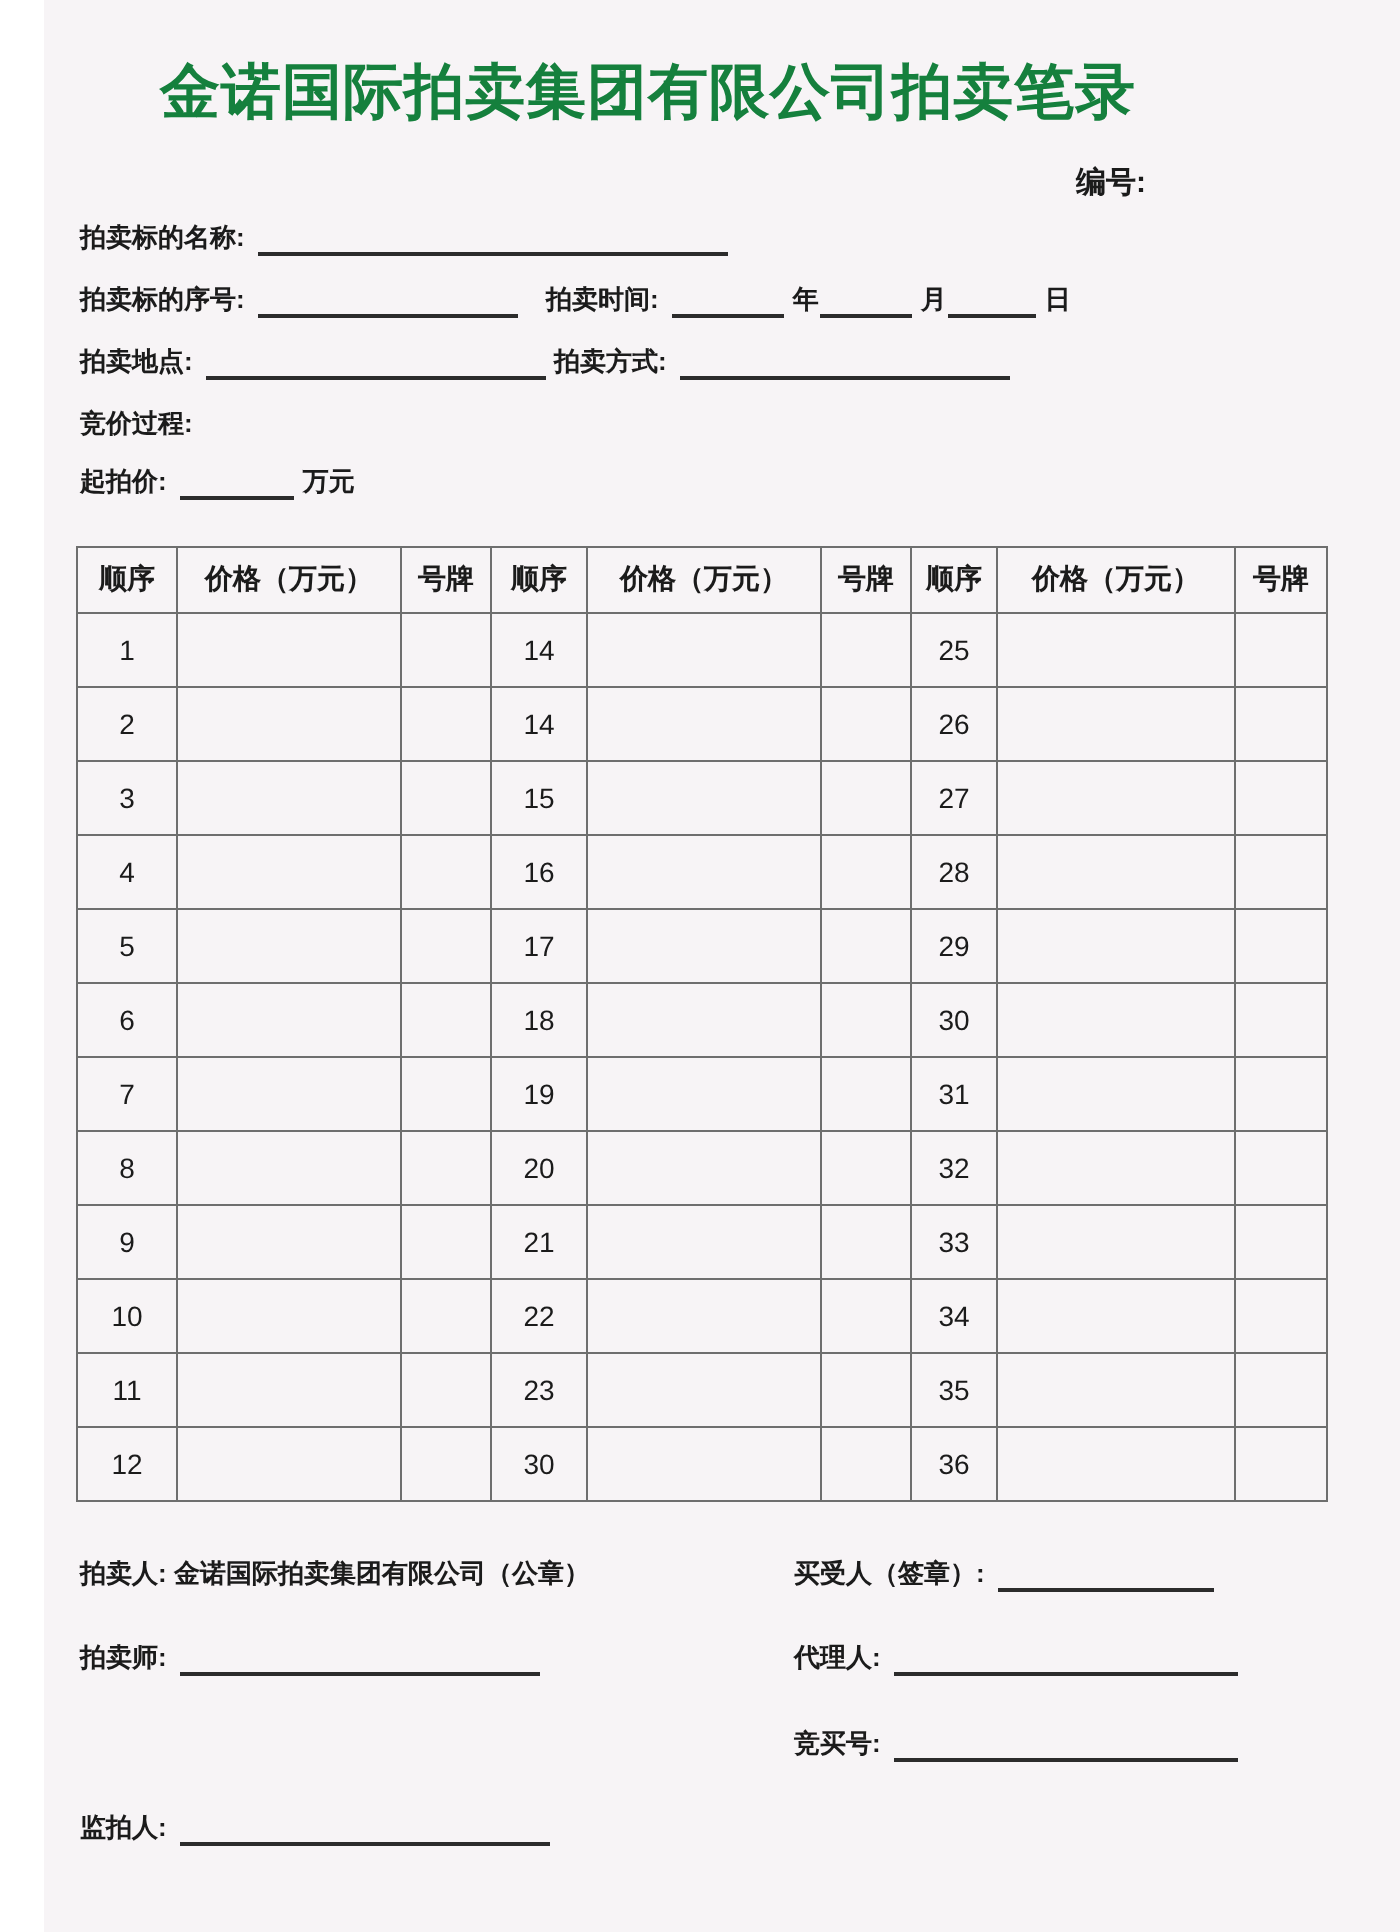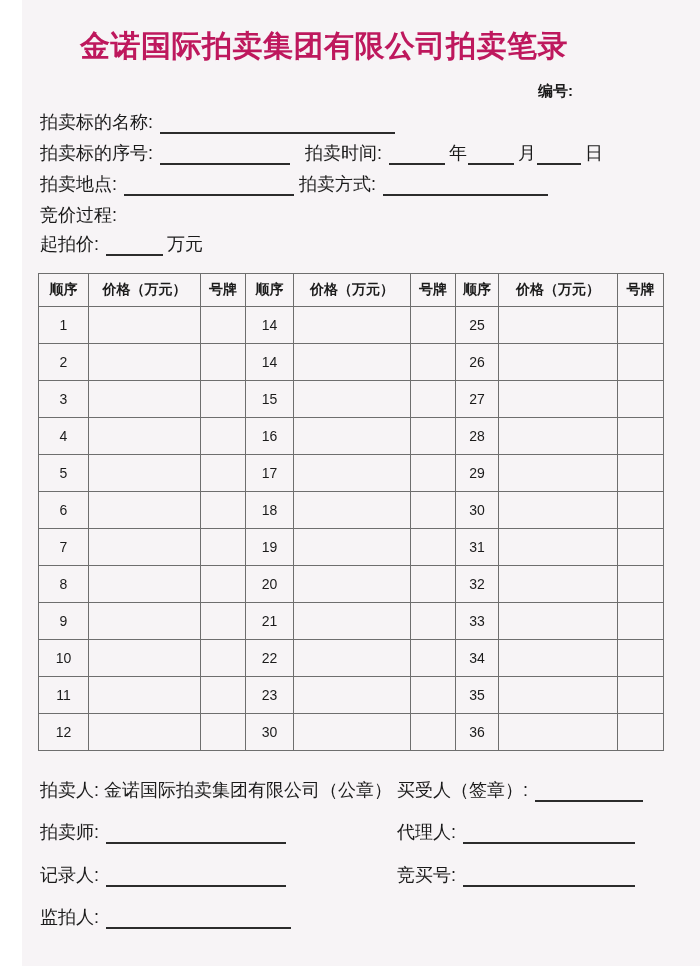--- a/index.html
+++ b/index.html
@@ -20,30 +20,30 @@
     left: 22px; top: 0; right: 0; bottom: 0;
     background: #f7f4f6;
   }
   .abs { position: absolute; }
   .title {
     left: 0; top: 26px; width: 648px;
     text-align: center;
     font-size: 30px;
     font-weight: bold;
     letter-spacing: 0.5px;
-    color: #be185d;
+    color: #15803d;
     white-space: nowrap;
   }
   .label {
     font-size: 15px;
     font-weight: bold;
     color: #1b1b1b;
     white-space: nowrap;
   }
-  .fieldrow { white-space: nowrap; font-size: 18px; font-weight: normal; color:#1b1b1b; }
+  .fieldrow { white-space: nowrap; font-size: 13px; font-weight: bold; color:#1b1b1b; }
   .uline {
     display: inline-block;
     height: 15px;
     border-bottom: 2px solid #2c2c2c;
     vertical-align: bottom;
     margin-left: 7px;
     margin-right: 4px;
   }
   table.bids {
     position: absolute;
@@ -272,23 +272,20 @@
     <span>买受人（签章）:</span><span class="uline" style="width:108px;"></span>
   </div>
 
   <div class="abs fieldrow footer-left" style="top:820px;">
     <span>拍卖师:</span><span class="uline" style="width:180px;"></span>
   </div>
   <div class="abs fieldrow footer-right" style="top:820px;">
     <span>代理人:</span><span class="uline" style="width:172px;"></span>
   </div>
 
-  <div class="abs fieldrow footer-left" style="top:863px;">
-    <span>记录人:</span><span class="uline" style="width:180px;"></span>
-  </div>
   <div class="abs fieldrow footer-right" style="top:863px;text-align:right;">
     <span>竞买号:</span><span class="uline" style="width:172px;"></span>
   </div>
 
   <div class="abs fieldrow footer-left" style="top:905px;">
     <span>监拍人:</span><span class="uline" style="width:185px;"></span>
   </div>
 </div>
 
 </body></html>

